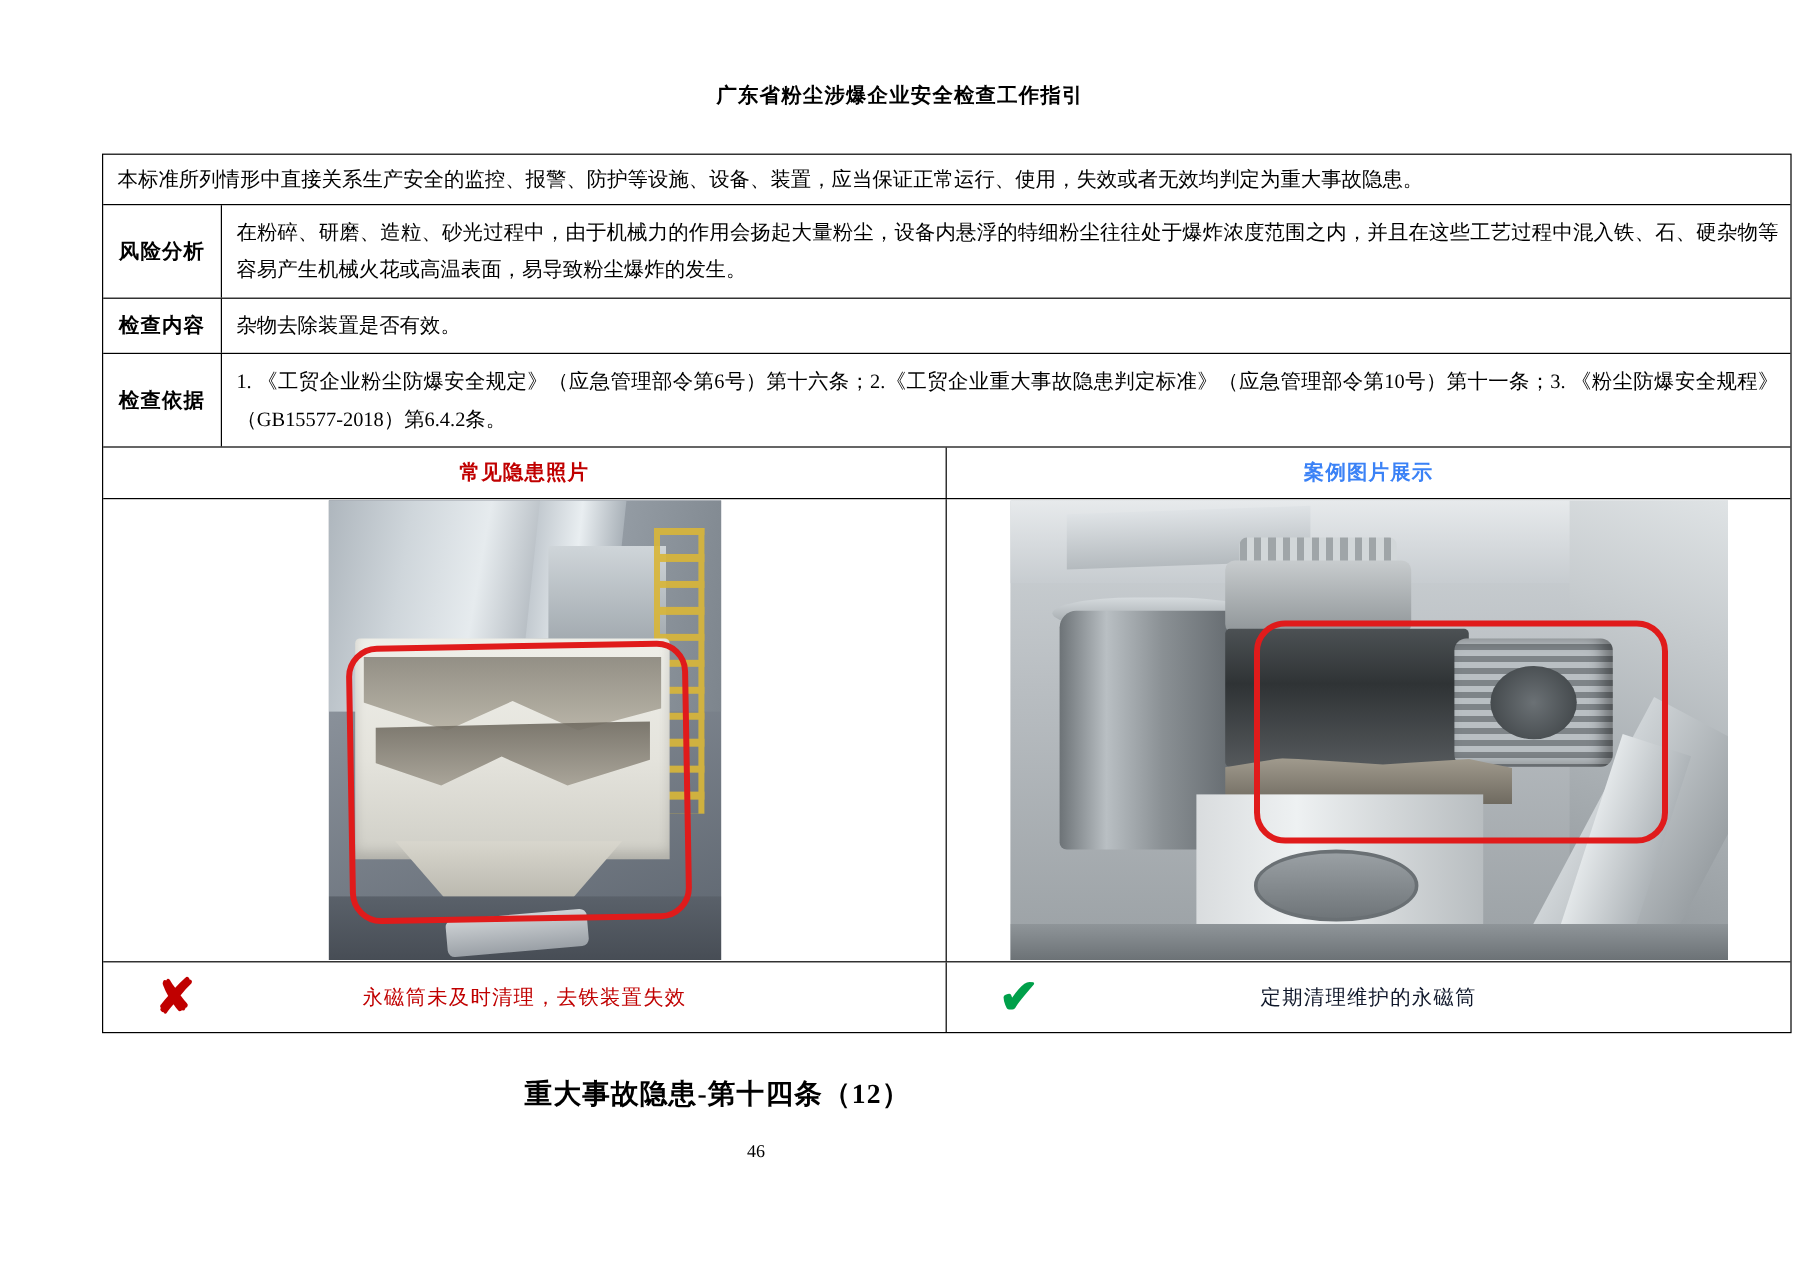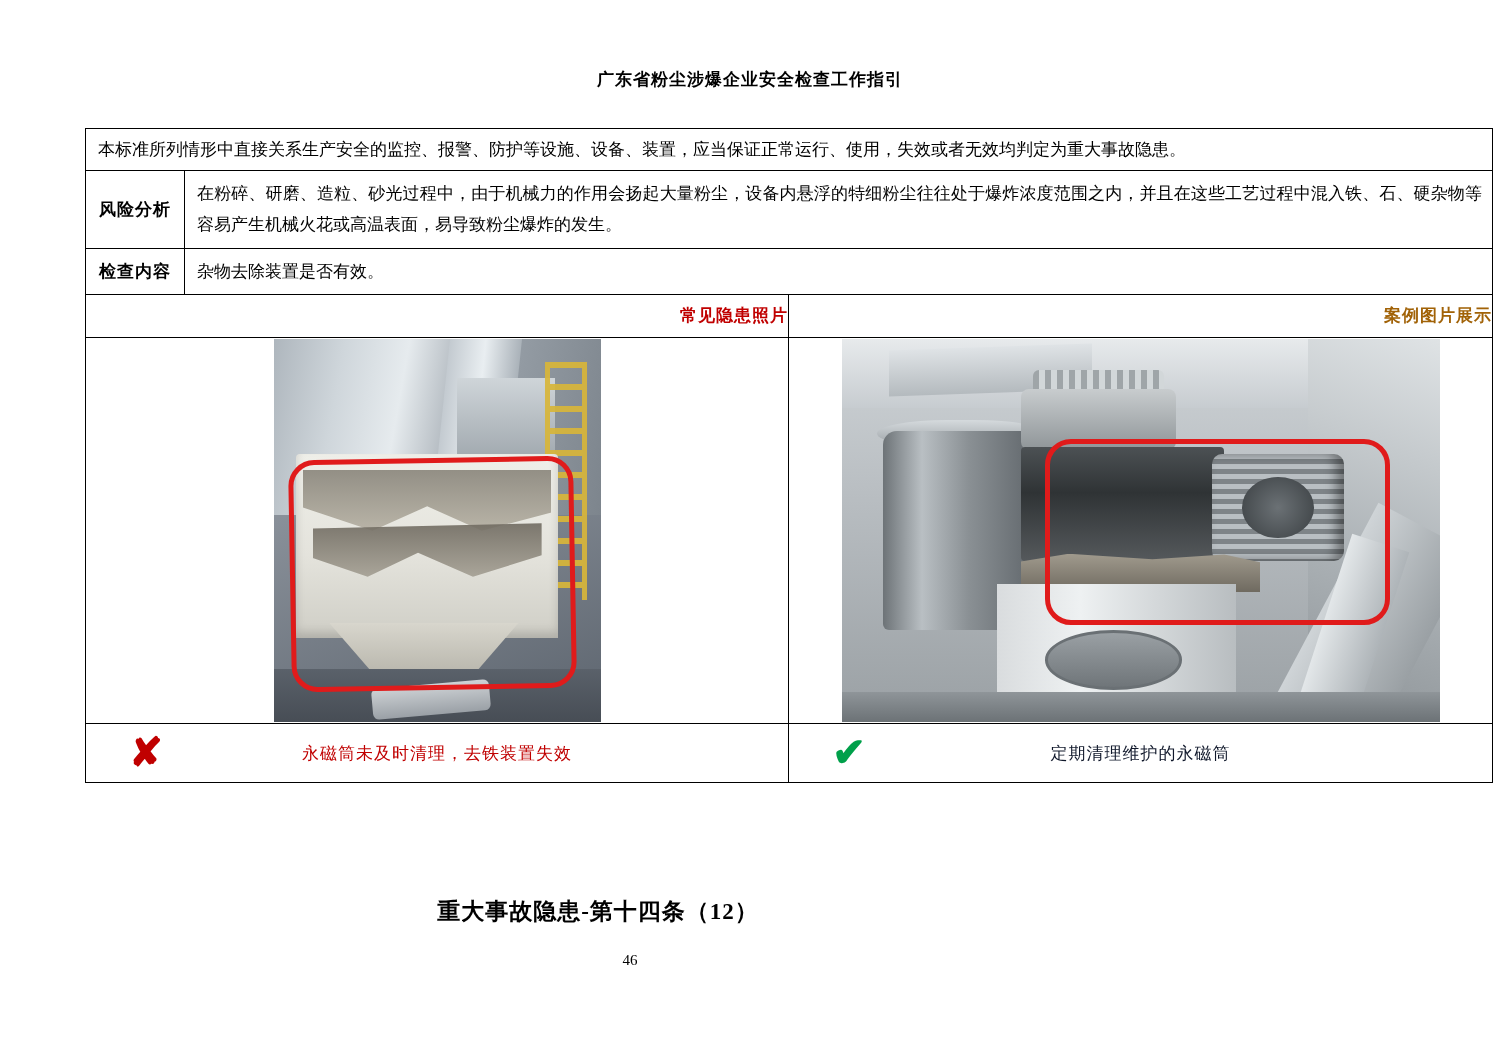--- a/index.html
+++ b/index.html
@@ -76,32 +76,32 @@
     padding: 9px 12px;
     box-sizing: border-box;
   }
   .photo-head {
     display: flex;
     border-bottom: 1.5px solid #000;
   }
   .photo-head-cell {
     width: 50%;
     box-sizing: border-box;
-    text-align: right;
+    text-align: center;
     padding: 9px 0 10px 0;
     font-size: 17px;
     font-weight: bold;
     letter-spacing: 1px;
   }
   .photo-head-cell.left {
     border-right: 1.5px solid #000;
     color: #c00000;
   }
   .photo-head-cell.right {
-    color: #a16207;
+    color: #3b82f6;
   }
   .photo-row {
     display: flex;
     border-bottom: 1.5px solid #000;
   }
   .photo-cell {
     width: 50%;
     box-sizing: border-box;
     height: 385px;
     display: flex;
@@ -335,20 +335,24 @@
     <div class="row">
       <div class="cell-label">风险分析</div>
       <div class="cell-body">在粉碎、研磨、造粒、砂光过程中，由于机械力的作用会扬起大量粉尘，设备内悬浮的特细粉尘往往处于爆炸浓度范围之内，并且在这些工艺过程中混入铁、石、硬杂物等容易产生机械火花或高温表面，易导致粉尘爆炸的发生。</div>
     </div>
 
     <div class="row">
       <div class="cell-label">检查内容</div>
       <div class="cell-body">杂物去除装置是否有效。</div>
     </div>
 
+    <div class="row">
+      <div class="cell-label">检查依据</div>
+      <div class="cell-body">1. 《工贸企业粉尘防爆安全规定》（应急管理部令第6号）第十六条；2.《工贸企业重大事故隐患判定标准》（应急管理部令第10号）第十一条；3. 《粉尘防爆安全规程》（GB15577-2018）第6.4.2条。</div>
+    </div>
 
     <div class="photo-head">
       <div class="photo-head-cell left">常见隐患照片</div>
       <div class="photo-head-cell right">案例图片展示</div>
     </div>
 
     <div class="photo-row">
       <div class="photo-cell left">
         <div class="img1">
           <div class="i1-wall"></div>

